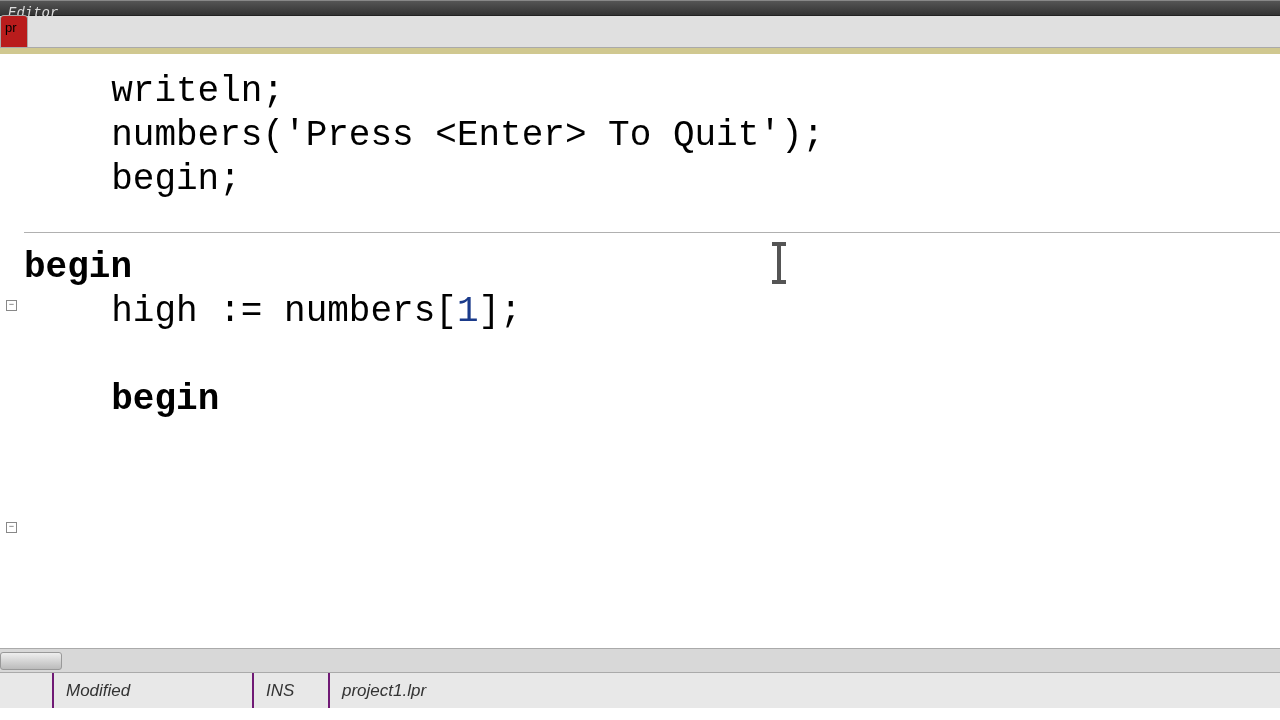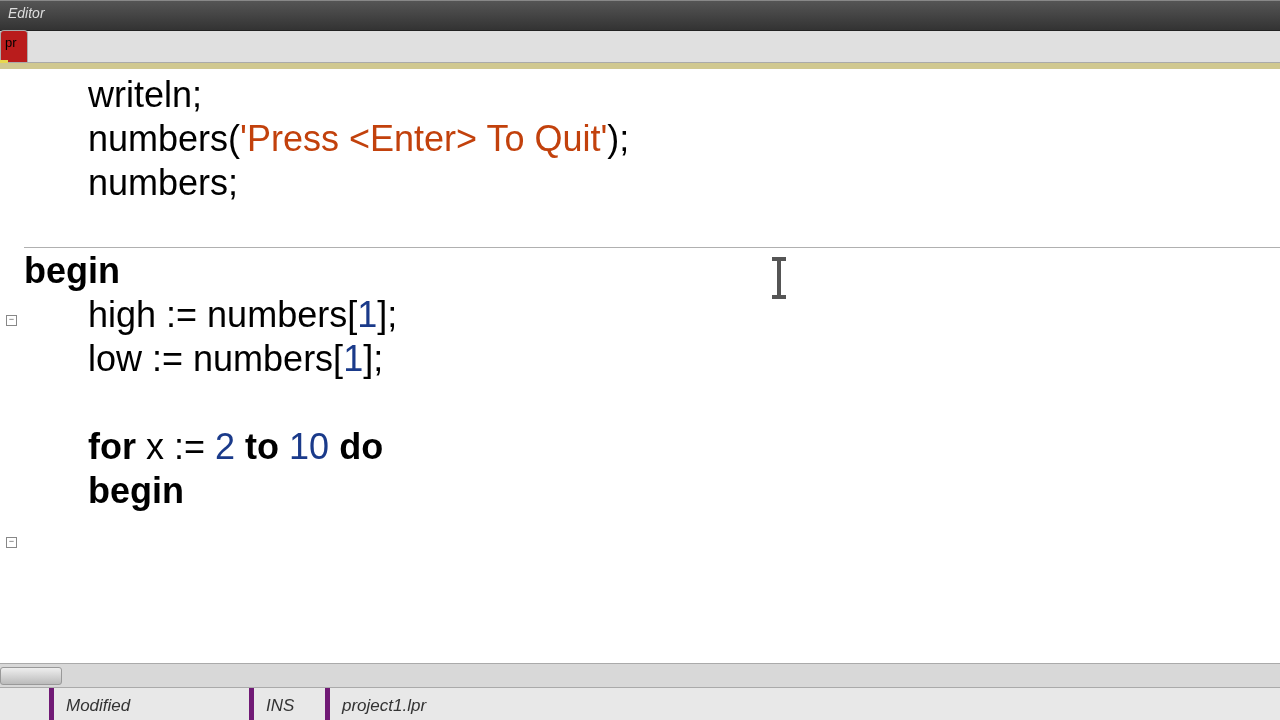--- a/index.html
+++ b/index.html
@@ -5,27 +5,27 @@
 * { margin: 0; padding: 0; box-sizing: border-box; }
 body {
   width: 1280px;
   height: 720px;
   background: #fff;
   font-family: "Courier New", monospace;
   overflow: hidden;
   position: relative;
 }
 .title-bar {
-  height: 31px;
+  height: 16px;
   background: linear-gradient(to bottom, #555 0%, #333 100%);
   border-top: 1px solid #888;
   border-bottom: 1px solid #222;
   color: #ddd;
   padding: 4px 8px;
-  font-family: Liberation Sans, sans-serif;
+  font-family: Liberation Mono, monospace;
   font-size: 14px;
   font-style: italic;
 }
 .tab-bar {
   height: 32px;
   background: #e0e0e0;
   border-bottom: 1px solid #aaa;
   display: flex;
   align-items: flex-end;
 }
@@ -48,36 +48,36 @@
 }
 .gutter {
   width: 24px;
   background: #fff;
   position: relative;
   flex-shrink: 0;
 }
 .code-area {
   flex: 1;
   background: #fff;
-  padding-top: 4px;
+  padding-top: 16px;
   font-size: 36px;
   line-height: 44px;
-  font-family: Liberation Sans, sans-serif;
+  font-family: Liberation Mono, monospace;
   position: relative;
   overflow: hidden;
 }
 .code-line {
   white-space: pre;
   padding-left: 44px;
 }
 .code-line.level0 { padding-left: 0; }
 .code-line.level2 { padding-left: 88px; }
 .code-line.level3 { padding-left: 132px; }
 .kw { font-weight: bold; color: #000; }
-.str { color: #c2410c; }
+.str { color: #000000; }
 .num { color: #1a3a8a; }
 .txt { color: #000; }
 .divider {
   position: absolute;
   left: 0;
   right: 0;
   top: 178px;
   height: 1px;
   background: #b0b0b0;
 }
@@ -136,21 +136,21 @@
   height: 36px;
   background: #e8e8e8;
   border-top: 1px solid #aaa;
   display: flex;
   font-family: Arial, sans-serif;
   font-size: 17px;
   font-style: italic;
   color: #333;
 }
 .status-cell {
-  border-right: 5px solid #701a75;
+  border-right: 2px solid #701a75;
   padding: 6px 12px;
   display: flex;
   align-items: center;
 }
 .status-cell.first { width: 54px; }
 .status-cell.modified { width: 200px; }
 .status-cell.ins { width: 76px; }
 .status-cell.file { flex: 1; border-right: none; }
 .yellow-edge {
   position: absolute;
@@ -185,27 +185,25 @@
 
     <div class="divider"></div>
 
     <div class="caret-ibeam">
       <span class="cap-top"></span>
         <span class="cap-bot"></span>
     </div>
 
     <div class="code-line"><span class="txt">  writeln;</span></div>
     <div class="code-line"><span class="txt">  numbers(</span><span class="str">'Press &lt;Enter&gt; To Quit'</span><span class="txt">);</span></div>
-    <div class="code-line"><span class="txt">  numbers;</span></div>
+    <div class="code-line"><span class="txt">  begin;</span></div>
     <div class="code-line">&nbsp;</div>
     <div class="code-line level0"><span class="kw">begin</span></div>
     <div class="code-line"><span class="txt">  high := numbers[</span><span class="num">1</span><span class="txt">];</span></div>
-    <div class="code-line"><span class="txt">  low := numbers[</span><span class="num">1</span><span class="txt">];</span></div>
     <div class="code-line">&nbsp;</div>
-    <div class="code-line"><span class="txt">  </span><span class="kw">for</span><span class="txt"> x := </span><span class="num">2</span><span class="txt"> </span><span class="kw">to</span><span class="txt"> </span><span class="num">10</span><span class="txt"> </span><span class="kw">do</span></div>
     <div class="code-line"><span class="txt">  </span><span class="kw">begin</span></div>
 
   </div>
 </div>
 
 <div class="hscroll">
   <div class="hscroll-thumb"></div>
 </div>
 
 <div class="status-bar">

